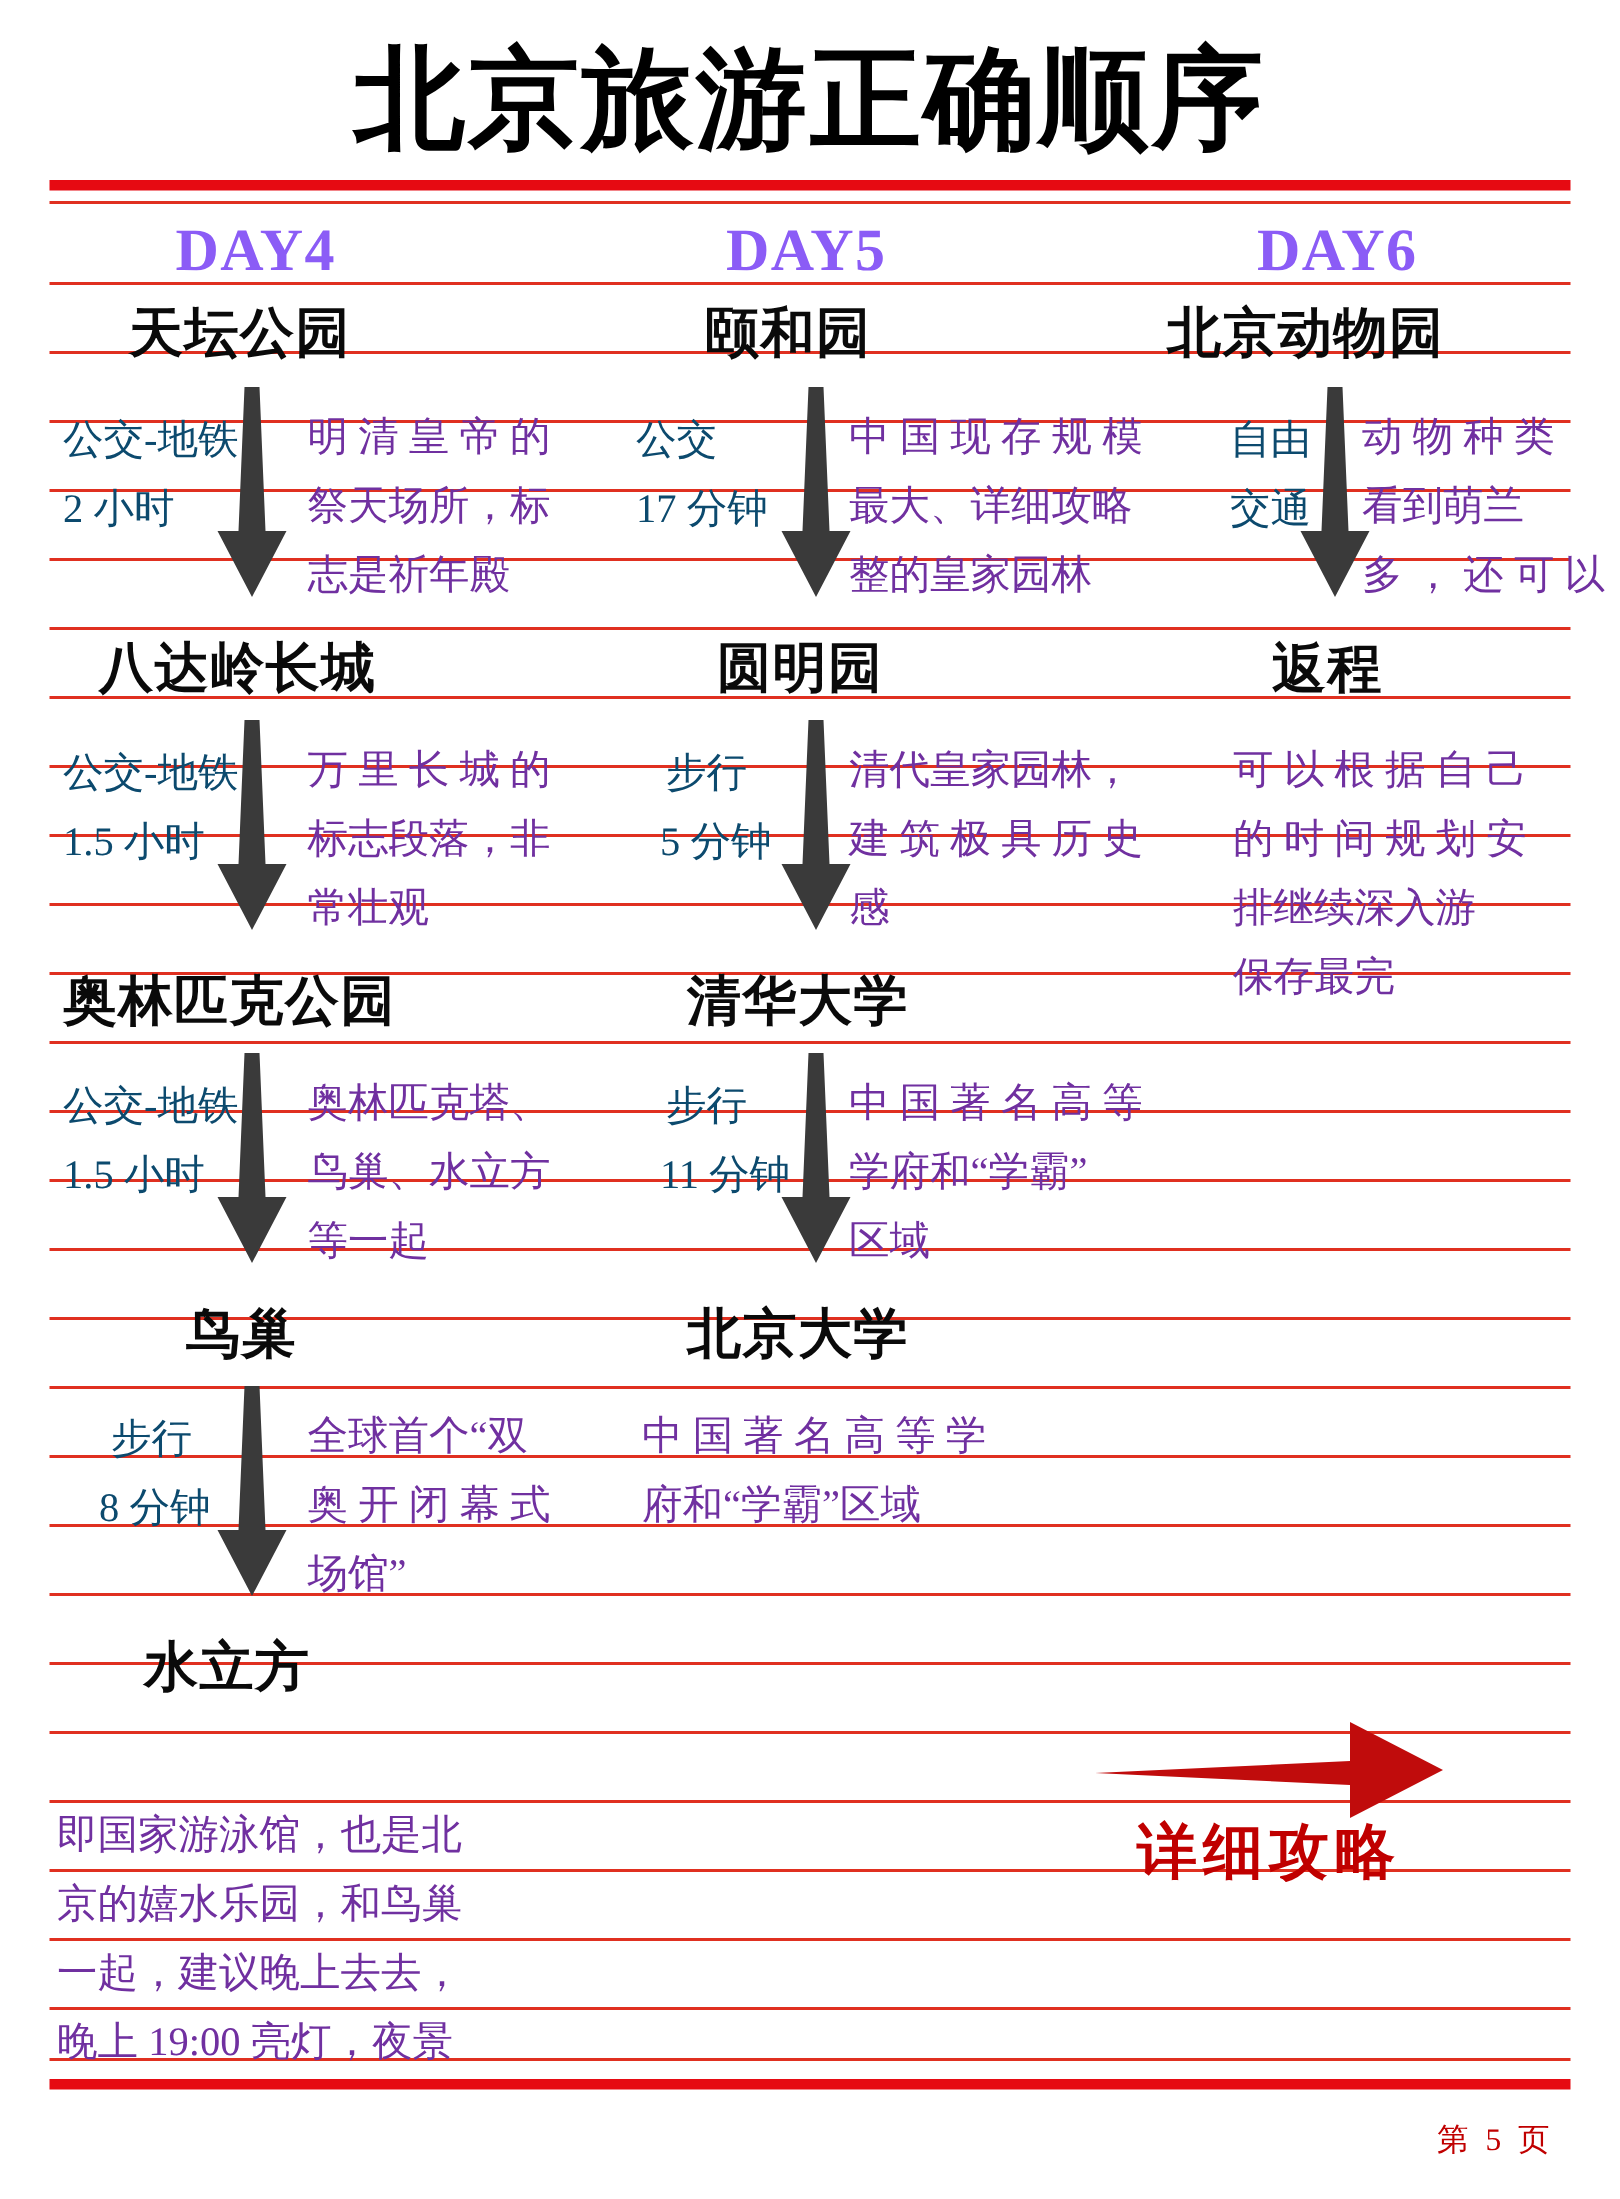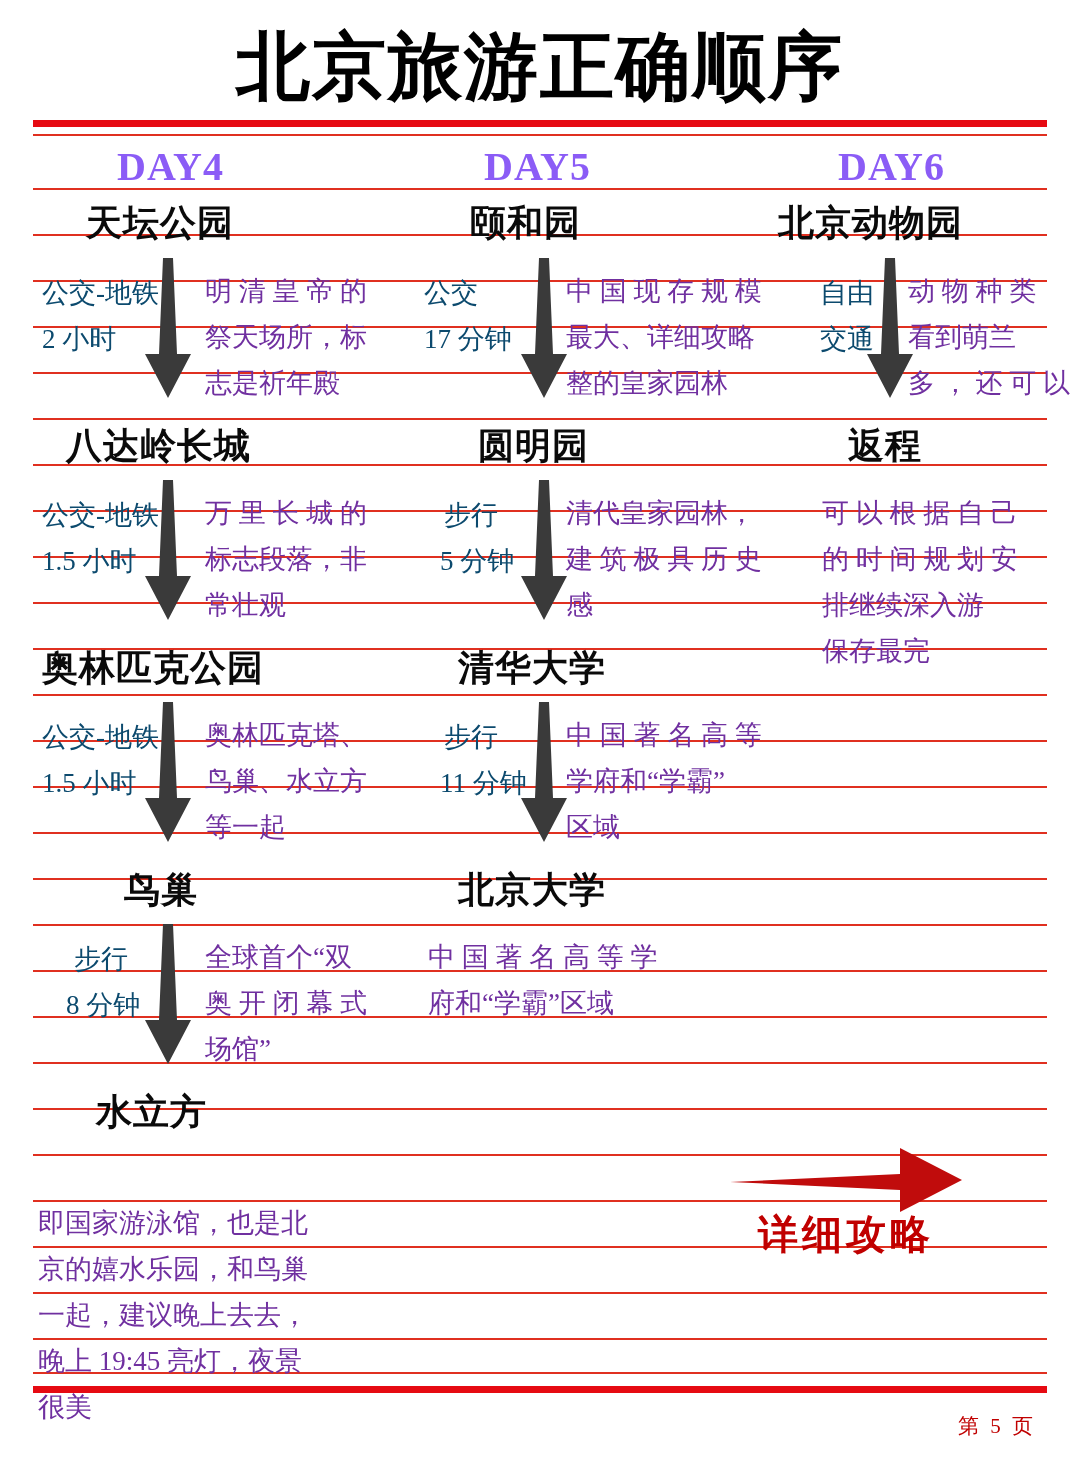--- a/index.html
+++ b/index.html
@@ -219,22 +219,21 @@
   </div>
   <svg class="arrow-down" style="left:140px; top:924px;" width="56" height="142" viewBox="0 0 56 142">
     <polygon points="23,0 33,0 37,96 51,96 28,140 5,96 19,96" fill="#3a3a3a"></polygon>
   </svg>
 
   <div class="stop" style="left:96px;  top:1089px;">水立方</div>
   <div class="desc" style="left:38px; top:1156px; width:282px;margin-top:44px;">
     <div>即国家游泳馆，也是北</div>
     <div>京的嬉水乐园，和鸟巢</div>
     <div>一起，建议晚上去去，</div>
-    <div>晚上 19:45 亮灯，夜景</div>
-    <div>很美</div>
+    <div>晚上 19:00 亮灯，夜景</div>
   </div>
 
   <div class="stop" style="left:470px; top:200px;">颐和园</div>
   <div class="trans" style="left:424px; top:270px;">公交</div>
   <div class="trans" style="left:424px; top:316px;">17 分钟</div>
   <div class="desc" style="left:566px; top:268px; width:198px;">
     <div>中 国 现 存 规 模</div>
     <div>最大、详细攻略</div>
     <div>整的皇家园林</div>
   </div>

